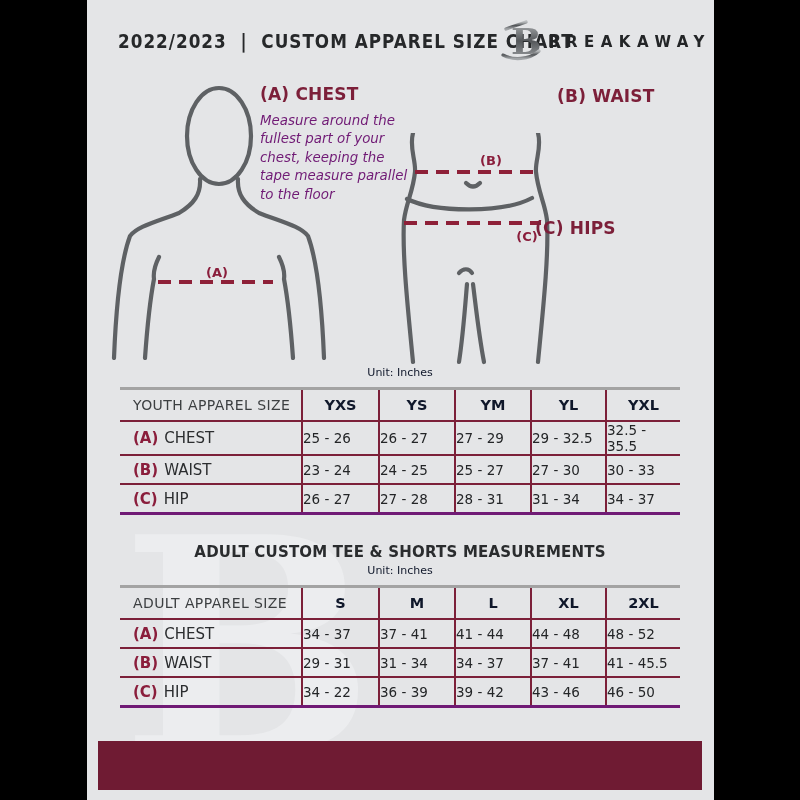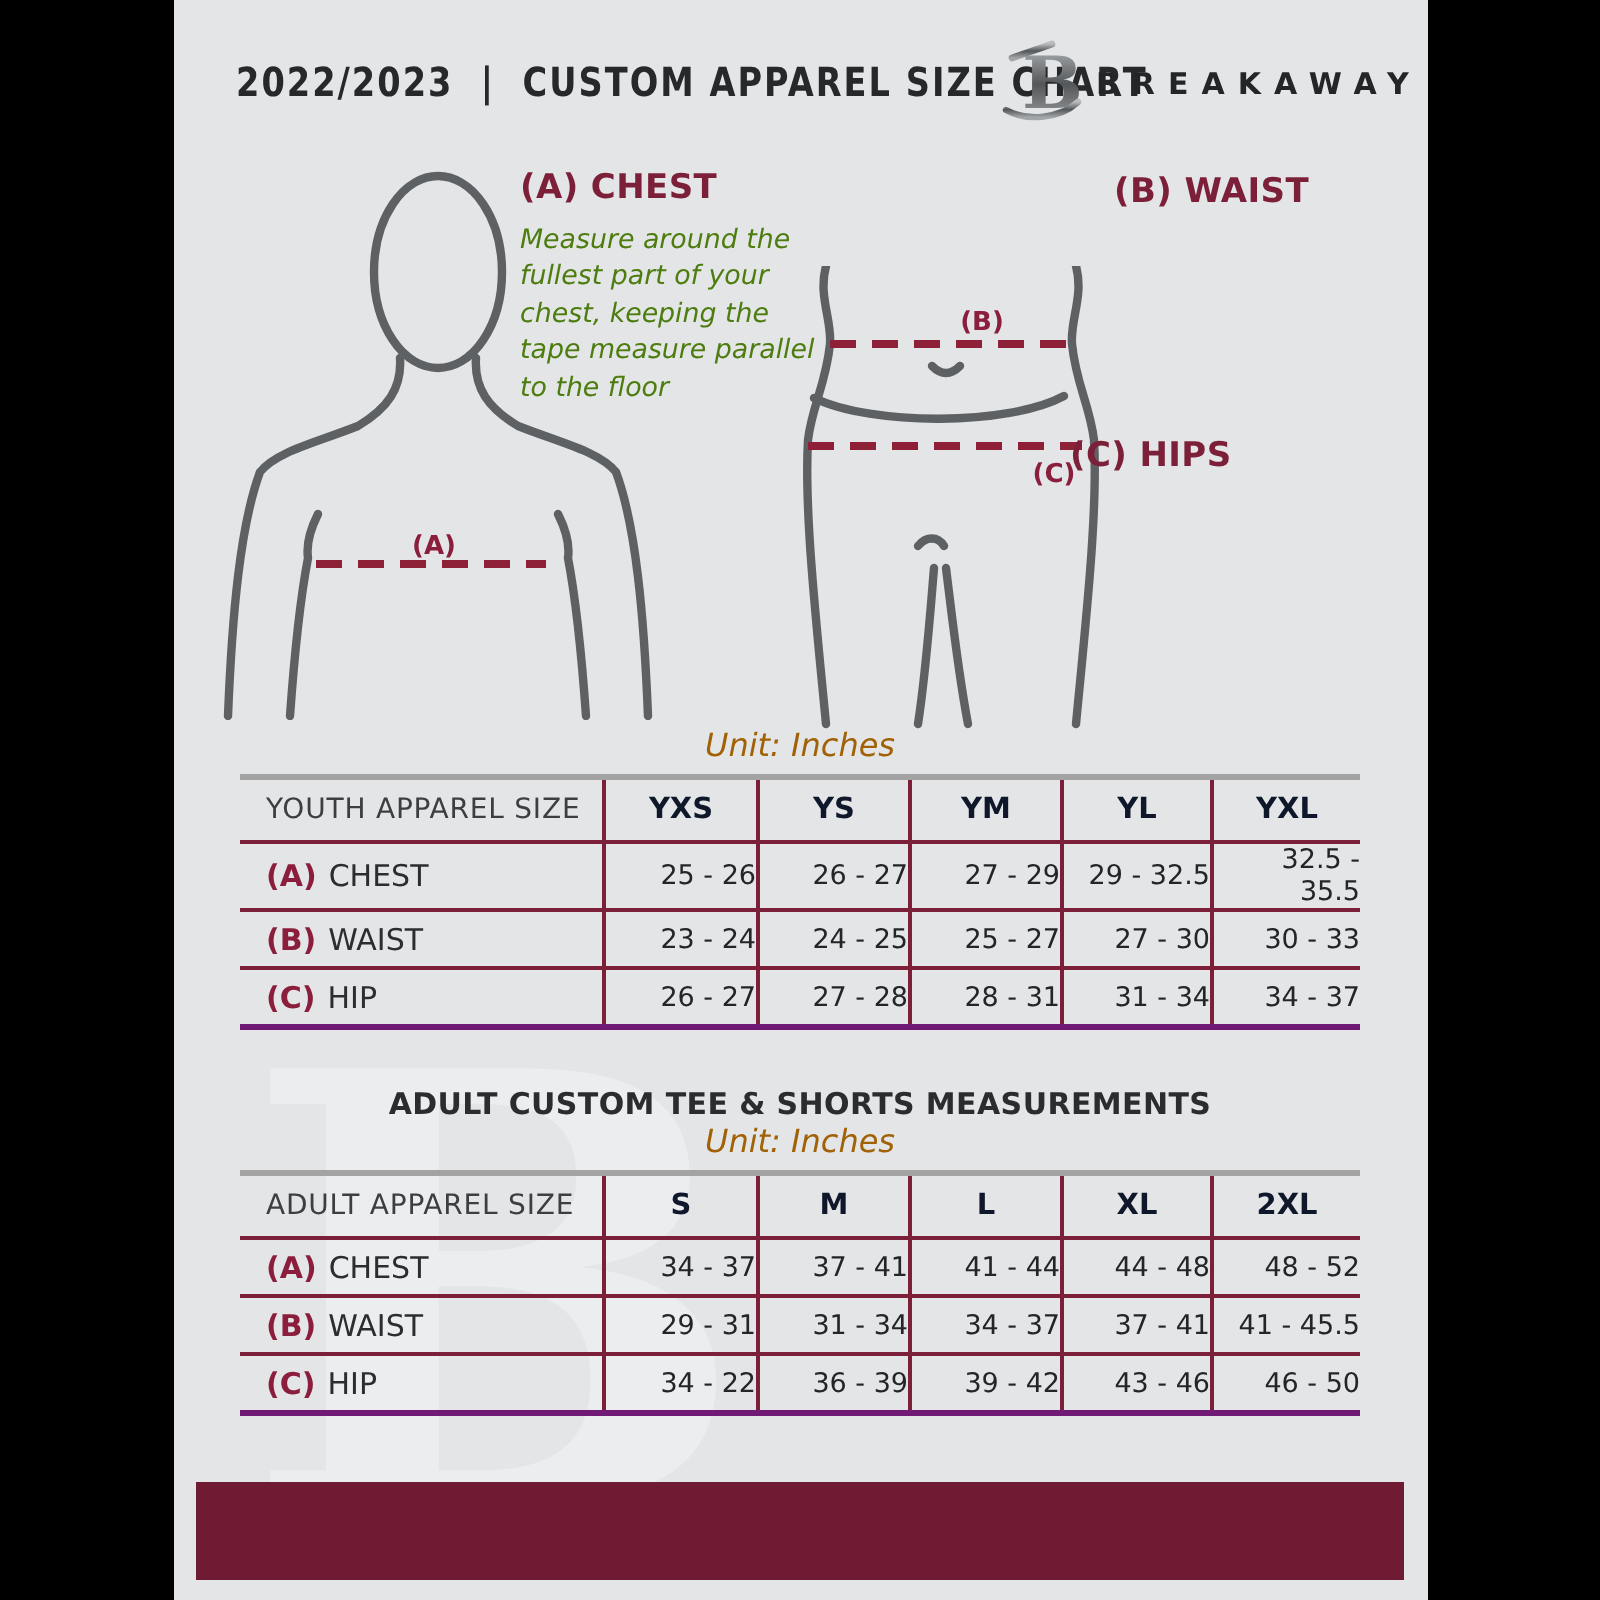--- a/index.html
+++ b/index.html
@@ -32,52 +32,52 @@
     font-size:15px;font-weight:bold;color:#232527;
     letter-spacing:6.5px;white-space:nowrap;
   }
   
   .g-head{
     position:absolute;z-index:2;
     font-size:17px;font-weight:800;color:#7c1f39;letter-spacing:.2px;
   }
   .g-text{
     position:absolute;z-index:2;
-    font-size:13.4px;font-style:italic;color:#4d7c0f;
+    font-size:13.4px;font-style:italic;color:#701a75;
     line-height:18.4px;white-space:pre-line;
   }
   #chest-head{left:173px;top:84px}
   #chest-text{left:173px;top:112px;width:175px}
   #waist-head{left:470px;top:86px}
   #waist-text{left:470px;top:114px;width:160px}
   #hips-head{left:448px;top:218px}
   #hips-text{left:470px;top:246px;width:160px}
   .fig{position:absolute;z-index:1}
   #fig-left{left:18px;top:80px}
   #fig-right{left:303px;top:133px}
   .body-line{fill:none;stroke:#5e6164;stroke-width:4.2;stroke-linecap:round}
   .dash-line{fill:none;stroke:#8e2038;stroke-width:4;stroke-dasharray:13 8}
   .fig-label{font-family:"DejaVu Sans",sans-serif;font-size:13px;font-weight:bold;fill:#8a1e3c}
   
   .tsec{position:absolute;left:33px;width:560px;text-align:center;z-index:2}
   #youth-section{top:364px}
   #adult-section{top:542px}
   .ttl{font-size:15px;font-weight:bold;color:#2a2c2e;letter-spacing:.2px;line-height:20px}
-  .unit{font-size:16px;font-style:italic;color:#a16207;line-height:17px}
+  .unit{font-size:11px;color:#0f172a;line-height:17px}
   table.size{border-collapse:collapse;table-layout:fixed;width:560px;margin-top:6px}
   table.size td{border-top:2px solid #7c2039;padding:0}
   table.size tr.hrow td{border-top:3px solid #a3a3a3;height:30px}
   table.size tr.lastrow td{border-bottom:3px solid #701a75}
   table.size tr.drow td{height:27px}
   table.size td + td{border-left:2px solid #7c2039}
   .size-label-cell{text-align:left;padding-left:13px !important;font-size:14px;color:#3c3f41;letter-spacing:.4px}
   .size-head{font-weight:bold;font-size:14.5px;color:#0f172a;}
   .row-label{text-align:left;padding-left:13px !important;font-size:15px;color:#2b2d2f}
   .row-label .mk{font-weight:bold;color:#8a1e3c;margin-right:6px}
-  .val{font-size:13.5px;color:#232527;text-align:right}
+  .val{font-size:13.5px;color:#232527;text-align:left}
   
   .footer-bar{
     position:absolute;left:11px;top:741px;width:604px;height:49px;z-index:2;
     background:#6f1b33;
   }
 </style>
 </head>
 <body>
 
 <div class="page">

